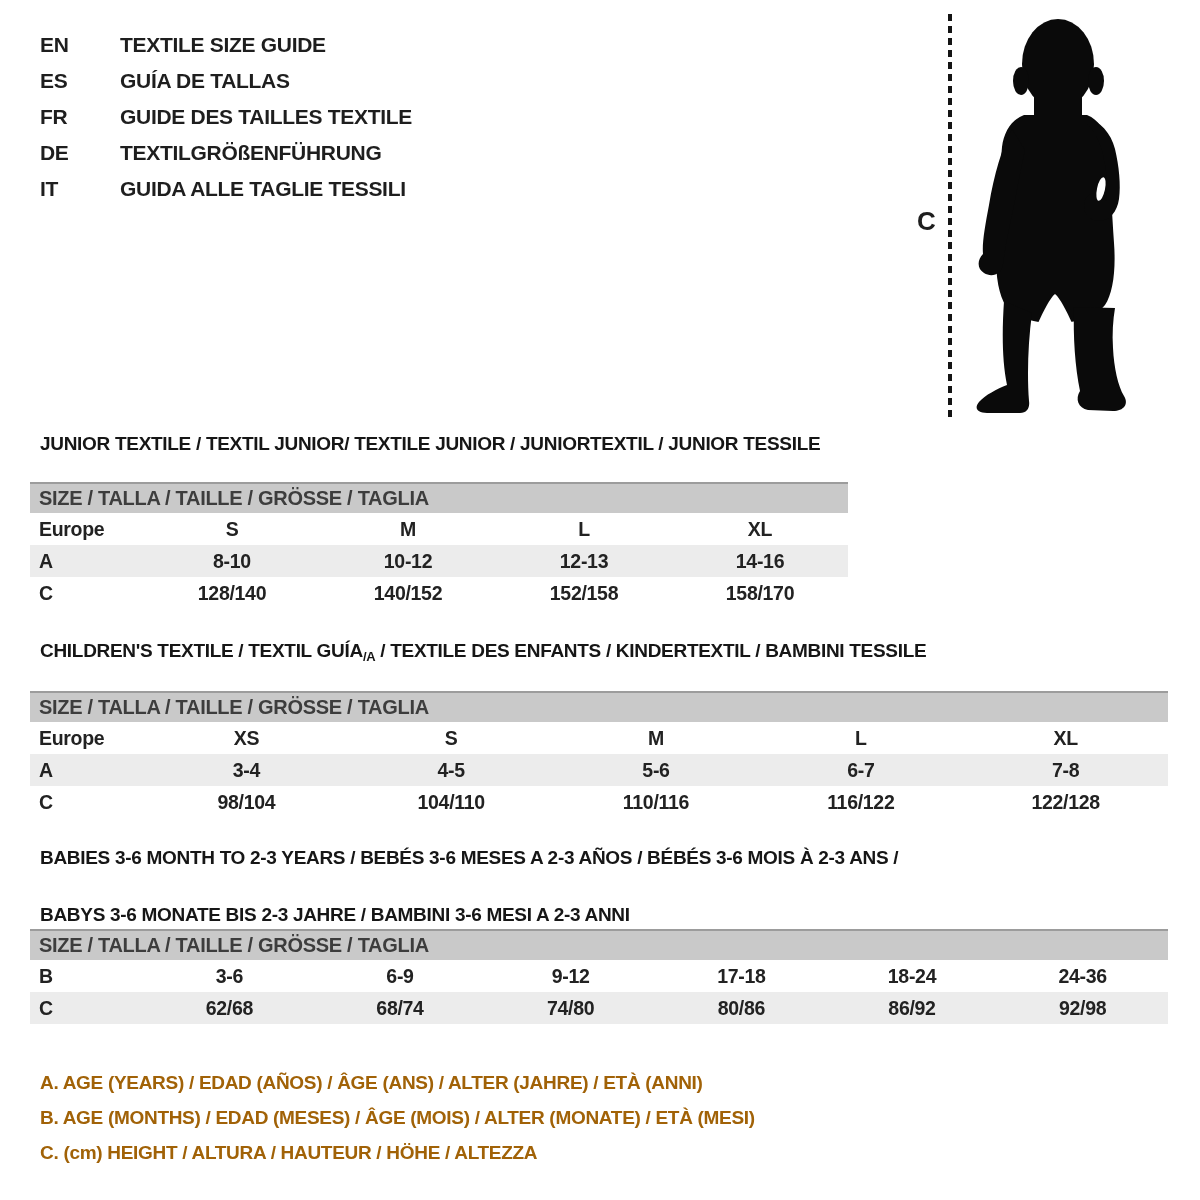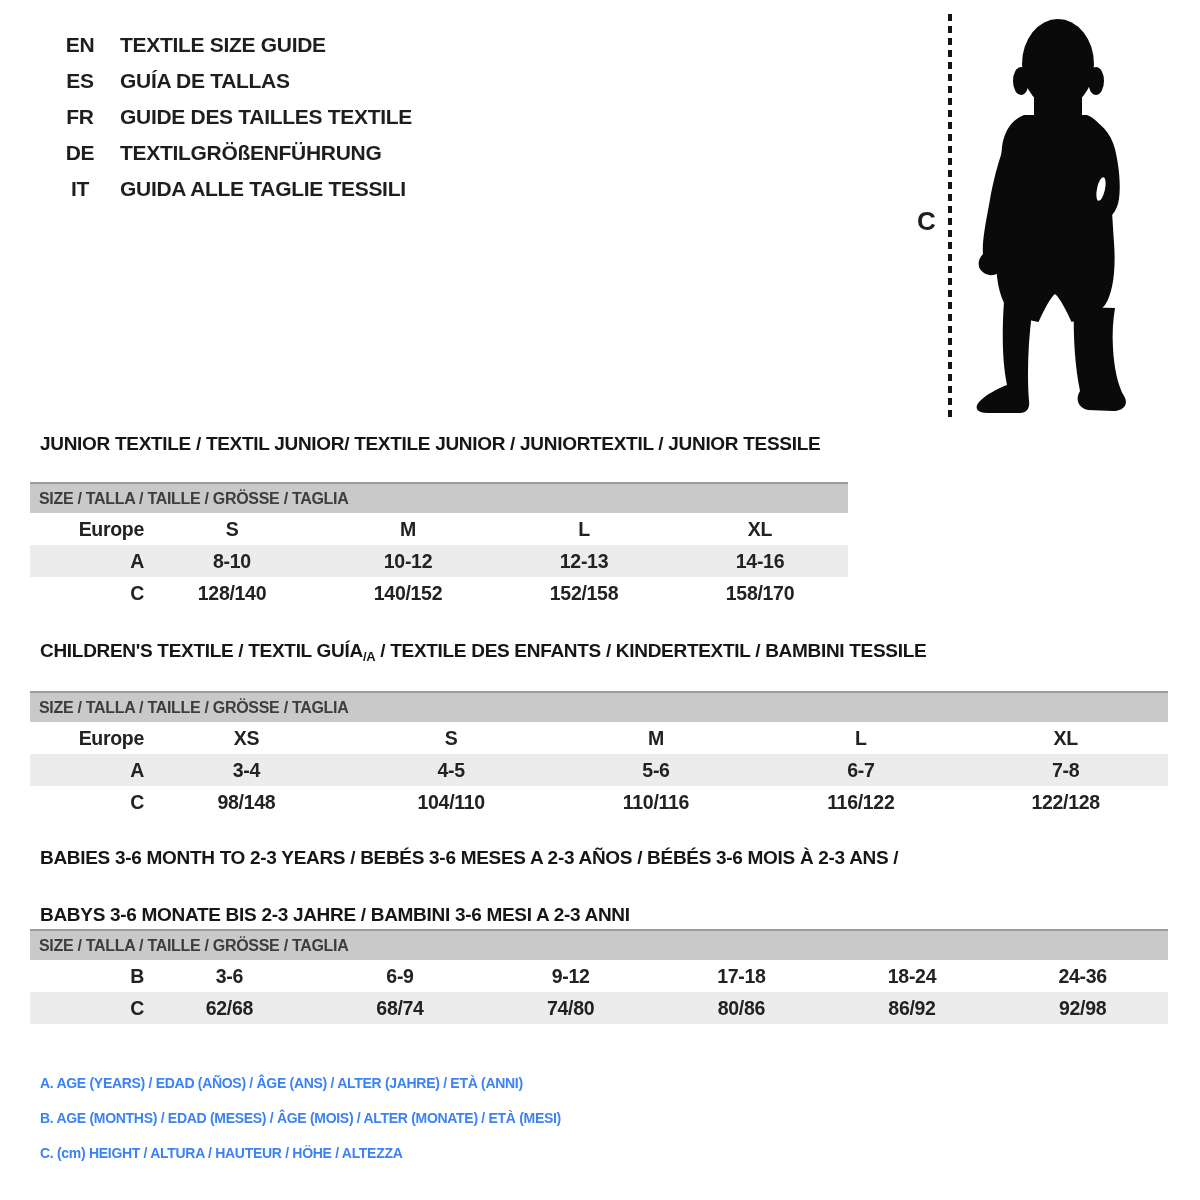--- a/index.html
+++ b/index.html
@@ -2,56 +2,56 @@
 <html><head>
 <meta charset="utf-8">
 <style>
   html,body{margin:0;padding:0;background:#fff;}
   .page{
     position:relative;width:1200px;height:1200px;background:#fff;overflow:hidden;
     font-family:"Liberation Sans",sans-serif;color:#1e1e1e;font-weight:700;
     letter-spacing:-0.3px;
   }
   
-  .lang-list{position:absolute;left:40px;top:27px;text-align:center;}
+  .lang-list{position:absolute;left:40px;top:27px;}
   .lang-row{display:flex;height:36px;line-height:36px;font-size:21px;}
   .lang-code{width:80px;}
   .lang-title{white-space:nowrap;}
   
   .figure{position:absolute;left:900px;top:0;width:260px;height:430px;}
   .measure-label{position:absolute;left:17px;top:206px;font-size:26px;}
   .measure-line{
     position:absolute;left:48px;top:14px;width:4px;height:404px;
     background:repeating-linear-gradient(to bottom,#141414 0 7px,transparent 7px 12px);
   }
   .toddler{position:absolute;left:64px;top:12px;width:180px;height:404px;}
   
   .sec-title{position:absolute;left:40px;margin:0;font-size:19px;line-height:24px;white-space:nowrap;color:#161616;}
   .sec-title sub{font-size:13px;vertical-align:-4px;letter-spacing:-0.3px;}
   #junior-title{top:432px;}
   #children-title{top:639px;}
   #babies-title-1{top:846px;}
   #babies-title-2{top:881px;margin-top:22px;}
-  .legend-line{position:absolute;left:40px;font-size:14px;line-height:24px;white-space:nowrap;color:#3b82f6;}
+  .legend-line{position:absolute;left:40px;font-size:19px;line-height:24px;white-space:nowrap;color:#a16207;}
   #legend-a{top:1071px;}
   #legend-b{top:1106px;}
   #legend-c{top:1141px;}
   
   .size-table{position:absolute;left:30px;}
   #junior-table{top:482px;width:818px;}
   #children-table{top:691px;width:1138px;}
   #babies-table{top:929px;width:1138px;}
   .size-bar{
     height:29px;line-height:29px;background:#c9c9c9;border-top:2px solid #9c9c9c;
-    padding-left:9px;font-size:16px;color:#3d3d3d;
+    padding-left:9px;font-size:20px;color:#3d3d3d;
   }
   .trow{display:flex;height:32px;line-height:32px;font-size:19.5px;color:#222;}
   .trow.alt{background:#ececec;}
   .cell{flex:1;text-align:center;white-space:nowrap;}
-  .cell.label{flex:0 0 105px;text-align:right;padding-left:9px;}
+  .cell.label{flex:0 0 105px;text-align:left;padding-left:9px;}
 </style>
 </head>
 <body>
 
 <div class="page">
 
   <div class="lang-list">
     <div class="lang-row">
       <span class="lang-code">EN</span>
       <span class="lang-title">TEXTILE SIZE GUIDE</span>
@@ -134,21 +134,21 @@
     <div class="trow alt">
       <span class="cell label">A</span>
       <span class="cell">3-4</span>
       <span class="cell">4-5</span>
       <span class="cell">5-6</span>
       <span class="cell">6-7</span>
       <span class="cell">7-8</span>
     </div>
     <div class="trow">
       <span class="cell label">C</span>
-      <span class="cell">98/148</span>
+      <span class="cell">98/104</span>
       <span class="cell">104/110</span>
       <span class="cell">110/116</span>
       <span class="cell">116/122</span>
       <span class="cell">122/128</span>
     </div>
   </div>
 
   <h2 class="sec-title" id="babies-title-1">BABIES 3-6 MONTH TO 2-3 YEARS / BEBÉS 3-6 MESES A 2-3 AÑOS / BÉBÉS 3-6 MOIS À 2-3 ANS /</h2>
   <h2 class="sec-title" id="babies-title-2">BABYS 3-6 MONATE BIS 2-3 JAHRE / BAMBINI 3-6 MESI A 2-3 ANNI</h2>
   <div class="size-table" id="babies-table">

